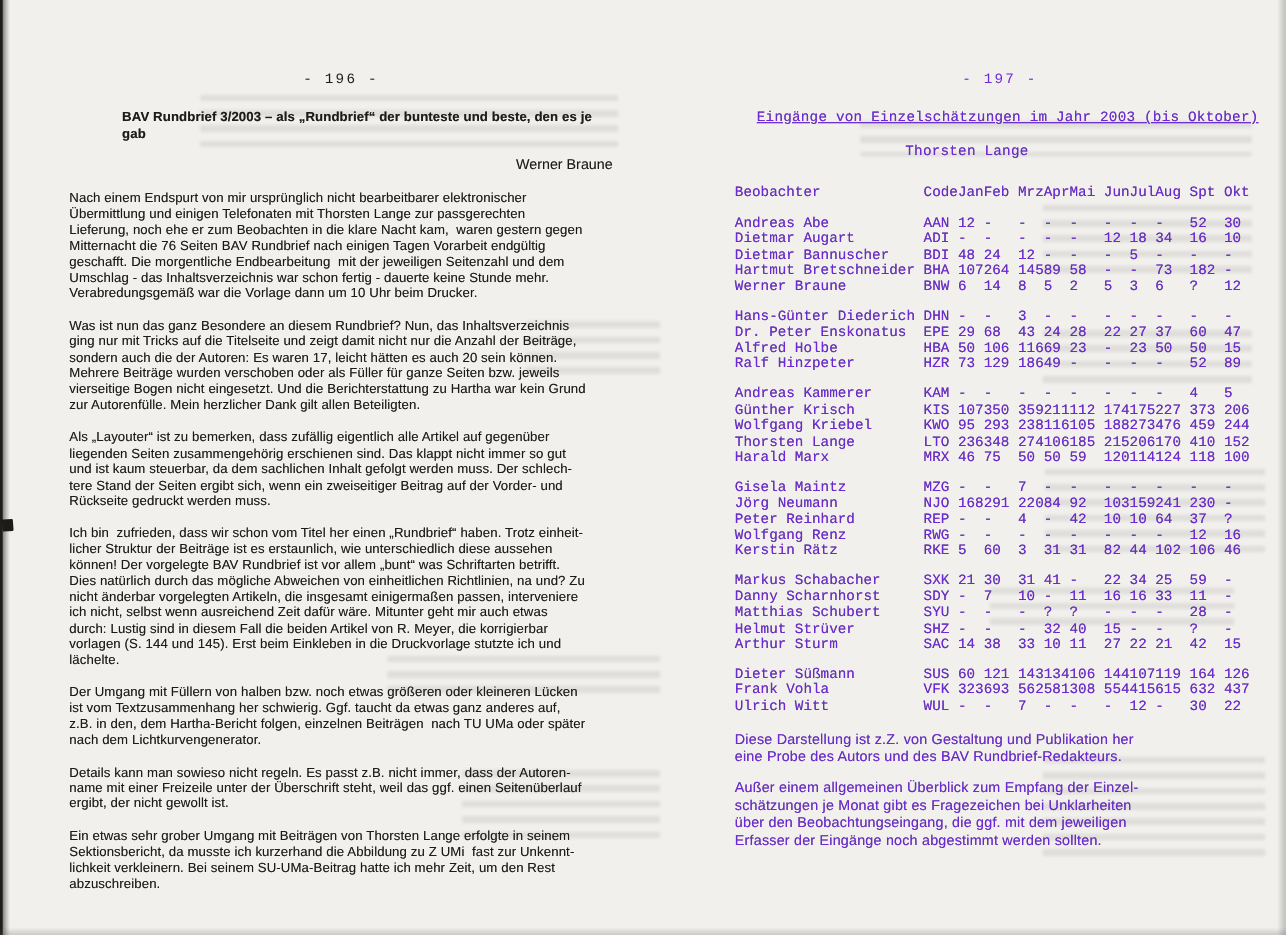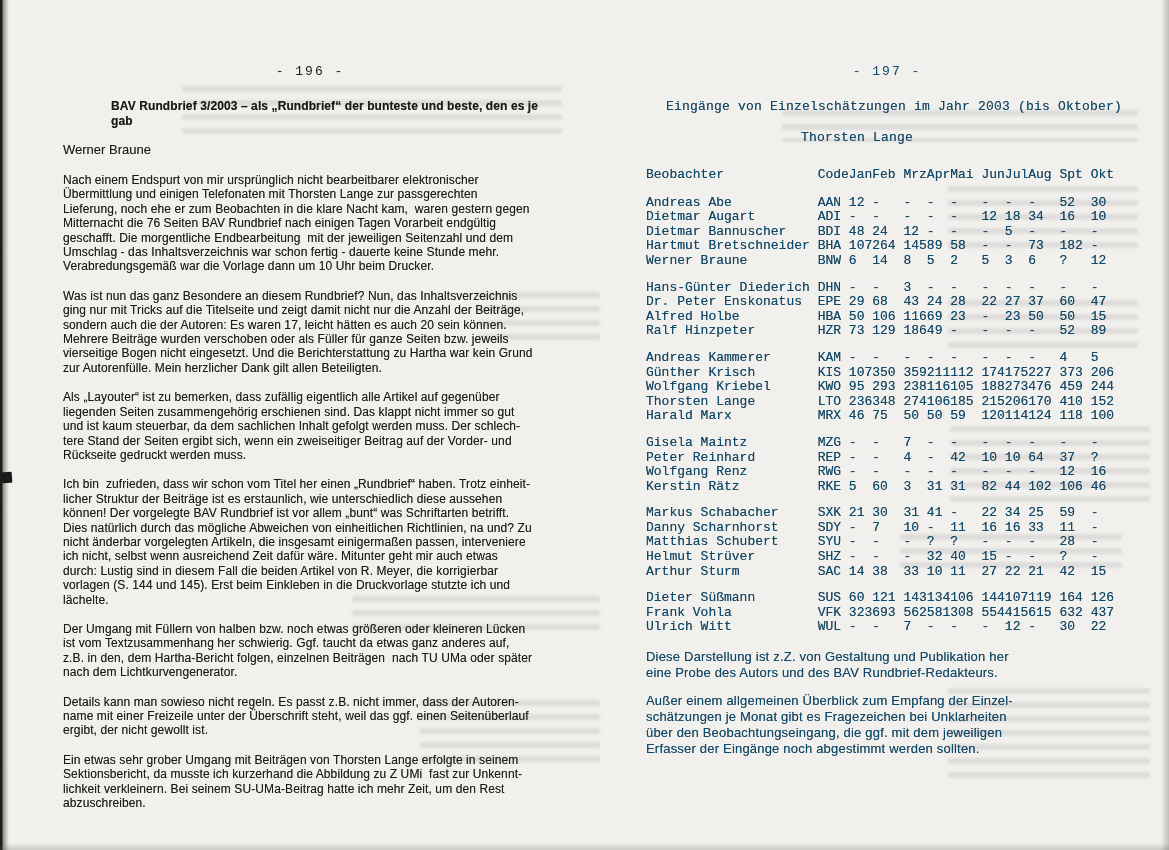--- a/index.html
+++ b/index.html
@@ -28,51 +28,52 @@
   }
   
   .ghost{
     position:absolute;
     background:repeating-linear-gradient(180deg,rgba(98,95,90,.12) 0 6px,rgba(98,95,90,0) 6px 14px);
     filter:blur(1.3px);border-radius:2px;pointer-events:none;
   }
 
   .page{position:absolute;top:36px;color:#1c1b19;}
   .page-left{left:63px;width:500px;}
-  .page-right{left:646px;width:482px;color:#0c4a6e;}
+  .page-right{left:668px;width:482px;color:#6d28d9;}
 
   .pageno{
     font-family:"Liberation Mono","DejaVu Sans Mono",monospace;
     font-size:13px;line-height:16px;letter-spacing:2px;
     text-align:center;
     margin-top:28px;
   }
   .pageno-left{width:494px;}
   .pageno-right{width:482px;}
 
   .ltitle{
     margin:19px 0 0 0;font-size:12px;font-weight:bold;line-height:15px;
     letter-spacing:.1px;text-shadow:0 0 .4px rgba(20,20,20,.55);padding-left:48px;
   }
   .lauthor{
-    margin-top:13px;width:494px;text-align:left;
+    margin-top:13px;width:494px;text-align:right;
     font-size:13px;line-height:15px;text-shadow:0 0 .3px rgba(20,20,20,.4);
   }
   .body-par{
     font-size:12px;line-height:14.4px;margin:0 0 15px 0;
     white-space:pre-wrap;letter-spacing:.1px;
     text-shadow:0 0 .35px rgba(25,24,22,.5);
   }
   .body-par.first{margin-top:16px;}
 
   .rtitle{
     margin:19px 0 0 20px;
     font-family:"Liberation Mono","DejaVu Sans Mono",monospace;
     font-size:13px;line-height:16px;letter-spacing:.2px;
     text-shadow:0 0 .35px rgba(20,20,18,.5);
+    text-decoration:underline;
   }
   .rauthor{
     margin-top:15px;width:482px;text-align:center;transform:translateX(-30px);
     font-family:"Liberation Mono","DejaVu Sans Mono",monospace;
     font-size:13px;line-height:16px;letter-spacing:.2px;
     text-shadow:0 0 .35px rgba(20,20,18,.5);
   }
   .obs-table{margin-top:22px;}
   .trow{
     font-family:"Liberation Mono","DejaVu Sans Mono",monospace;
@@ -174,20 +175,21 @@
         </div>
         <div class="tgroup">
           <div class="trow">Andreas Kammerer      KAM -  -   -  -  -   -  -  -   4   5</div>
           <div class="trow">Günther Krisch        KIS 107350 359211112 174175227 373 206</div>
           <div class="trow">Wolfgang Kriebel      KWO 95 293 238116105 188273476 459 244</div>
           <div class="trow">Thorsten Lange        LTO 236348 274106185 215206170 410 152</div>
           <div class="trow">Harald Marx           MRX 46 75  50 50 59  120114124 118 100</div>
         </div>
         <div class="tgroup">
           <div class="trow">Gisela Maintz         MZG -  -   7  -  -   -  -  -   -   -</div>
+          <div class="trow">Jörg Neumann          NJO 168291 22084 92  103159241 230 -</div>
           <div class="trow">Peter Reinhard        REP -  -   4  -  42  10 10 64  37  ?</div>
           <div class="trow">Wolfgang Renz         RWG -  -   -  -  -   -  -  -   12  16</div>
           <div class="trow">Kerstin Rätz          RKE 5  60  3  31 31  82 44 102 106 46</div>
         </div>
         <div class="tgroup">
           <div class="trow">Markus Schabacher     SXK 21 30  31 41 -   22 34 25  59  -</div>
           <div class="trow">Danny Scharnhorst     SDY -  7   10 -  11  16 16 33  11  -</div>
           <div class="trow">Matthias Schubert     SYU -  -   -  ?  ?   -  -  -   28  -</div>
           <div class="trow">Helmut Strüver        SHZ -  -   -  32 40  15 -  -   ?   -</div>
           <div class="trow">Arthur Sturm          SAC 14 38  33 10 11  27 22 21  42  15</div>

